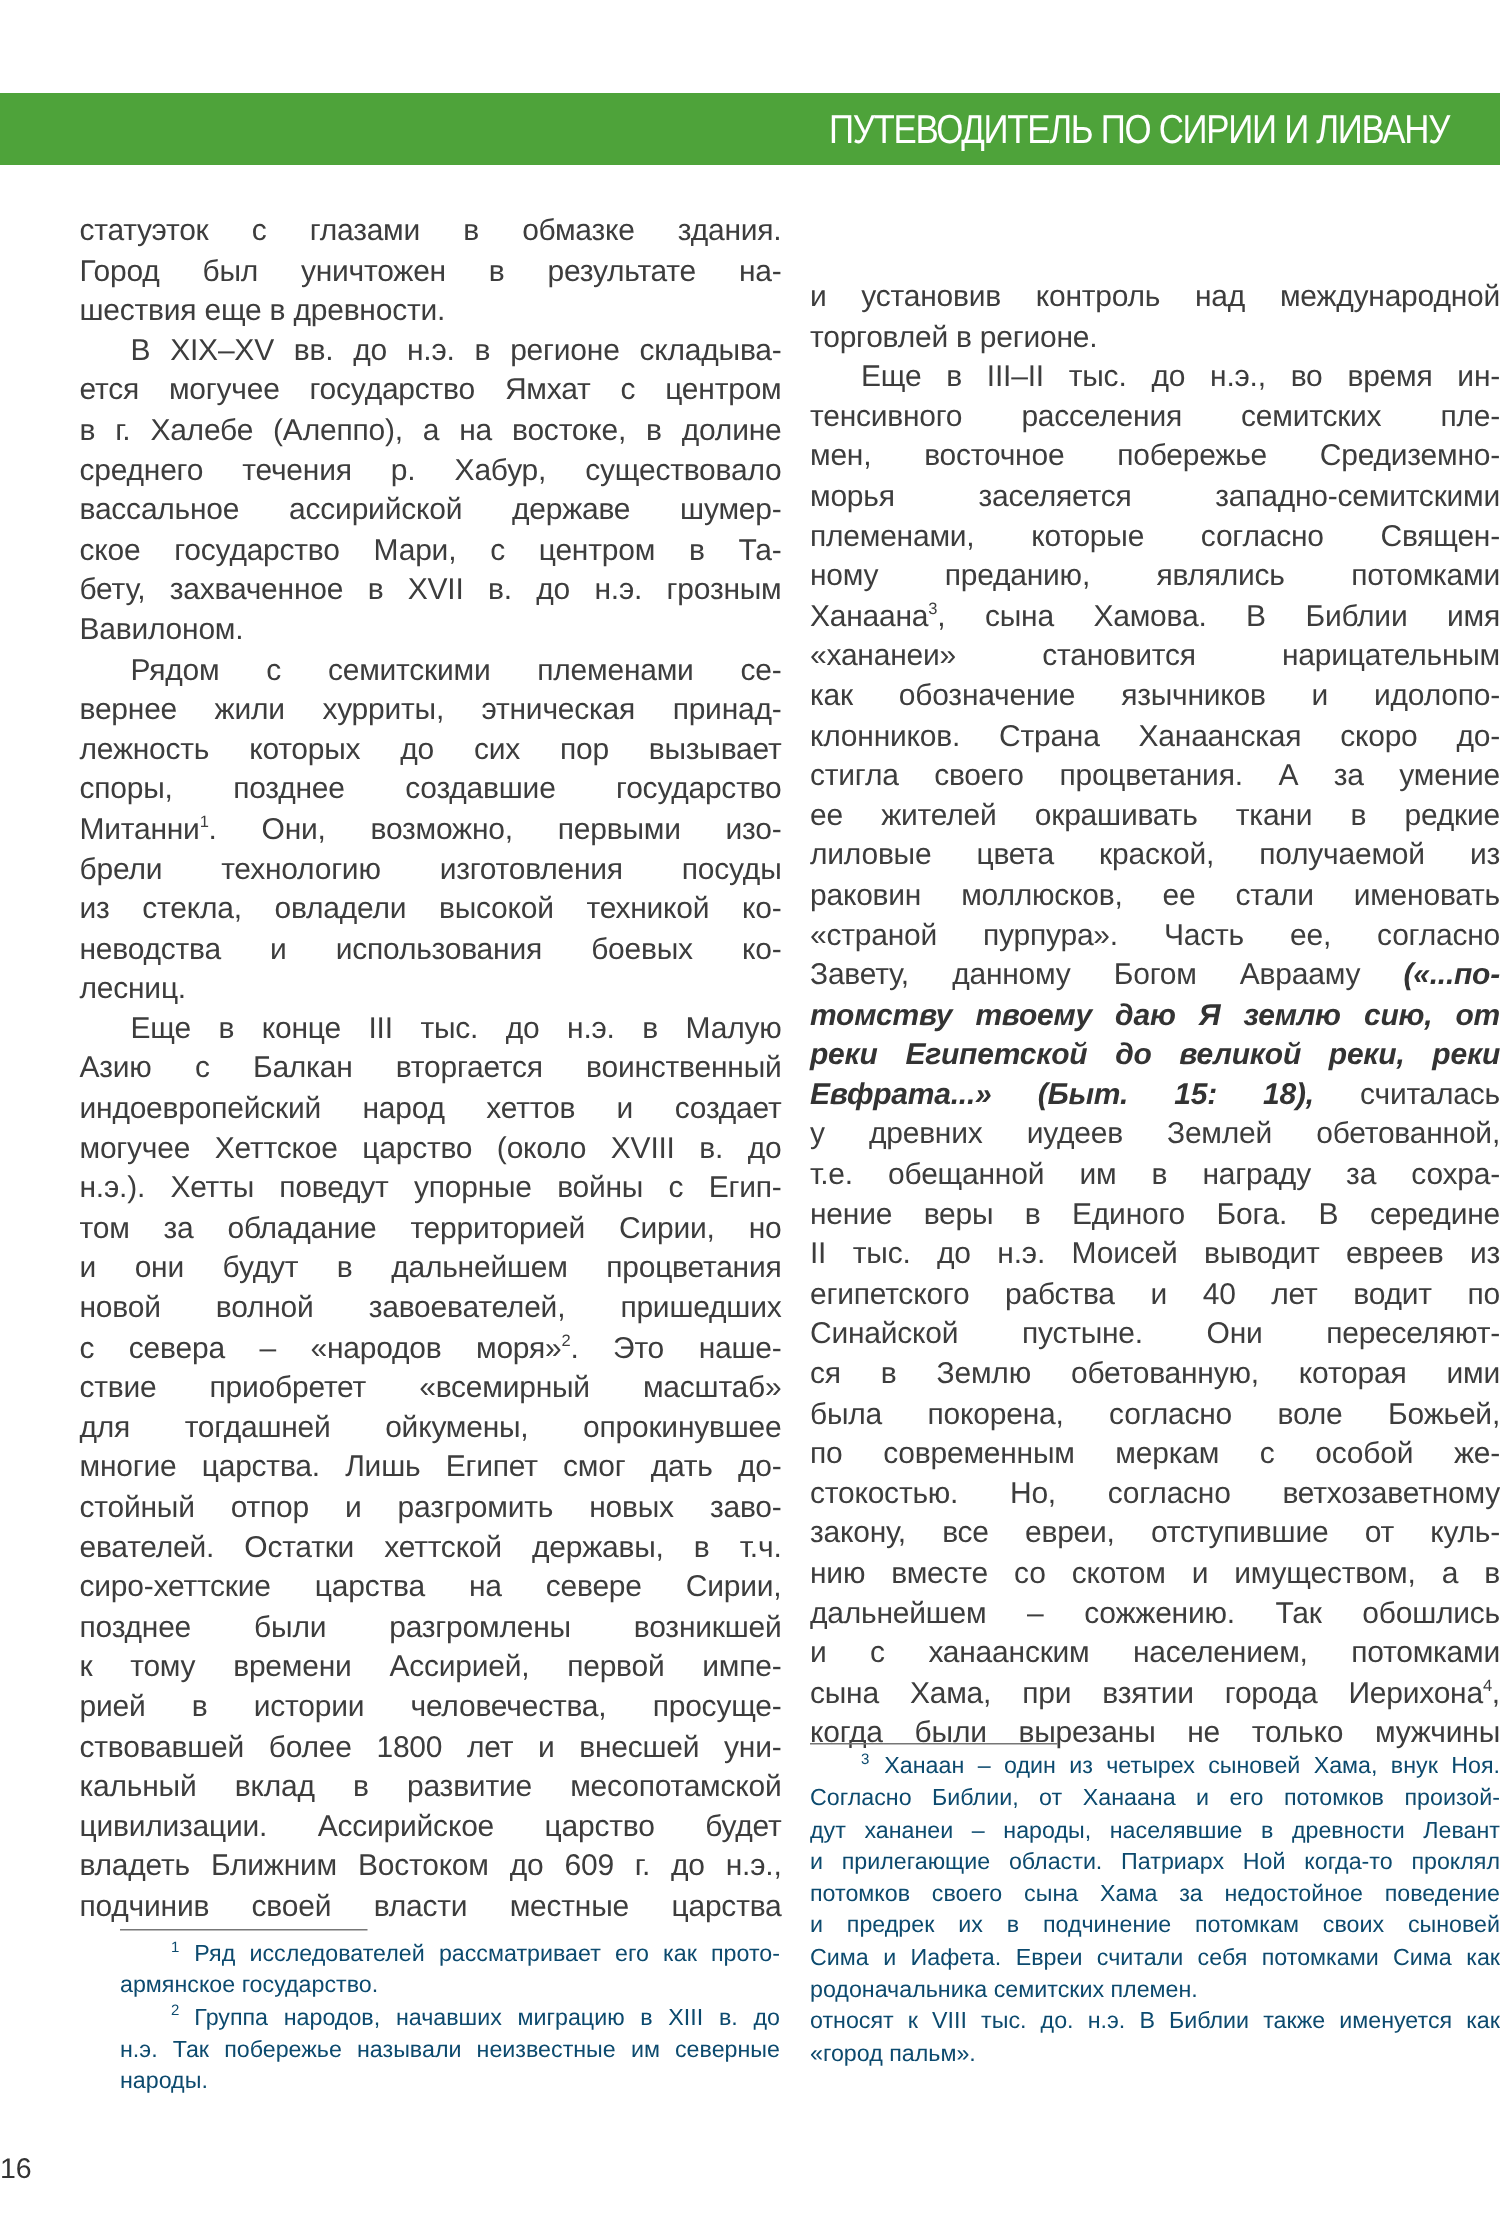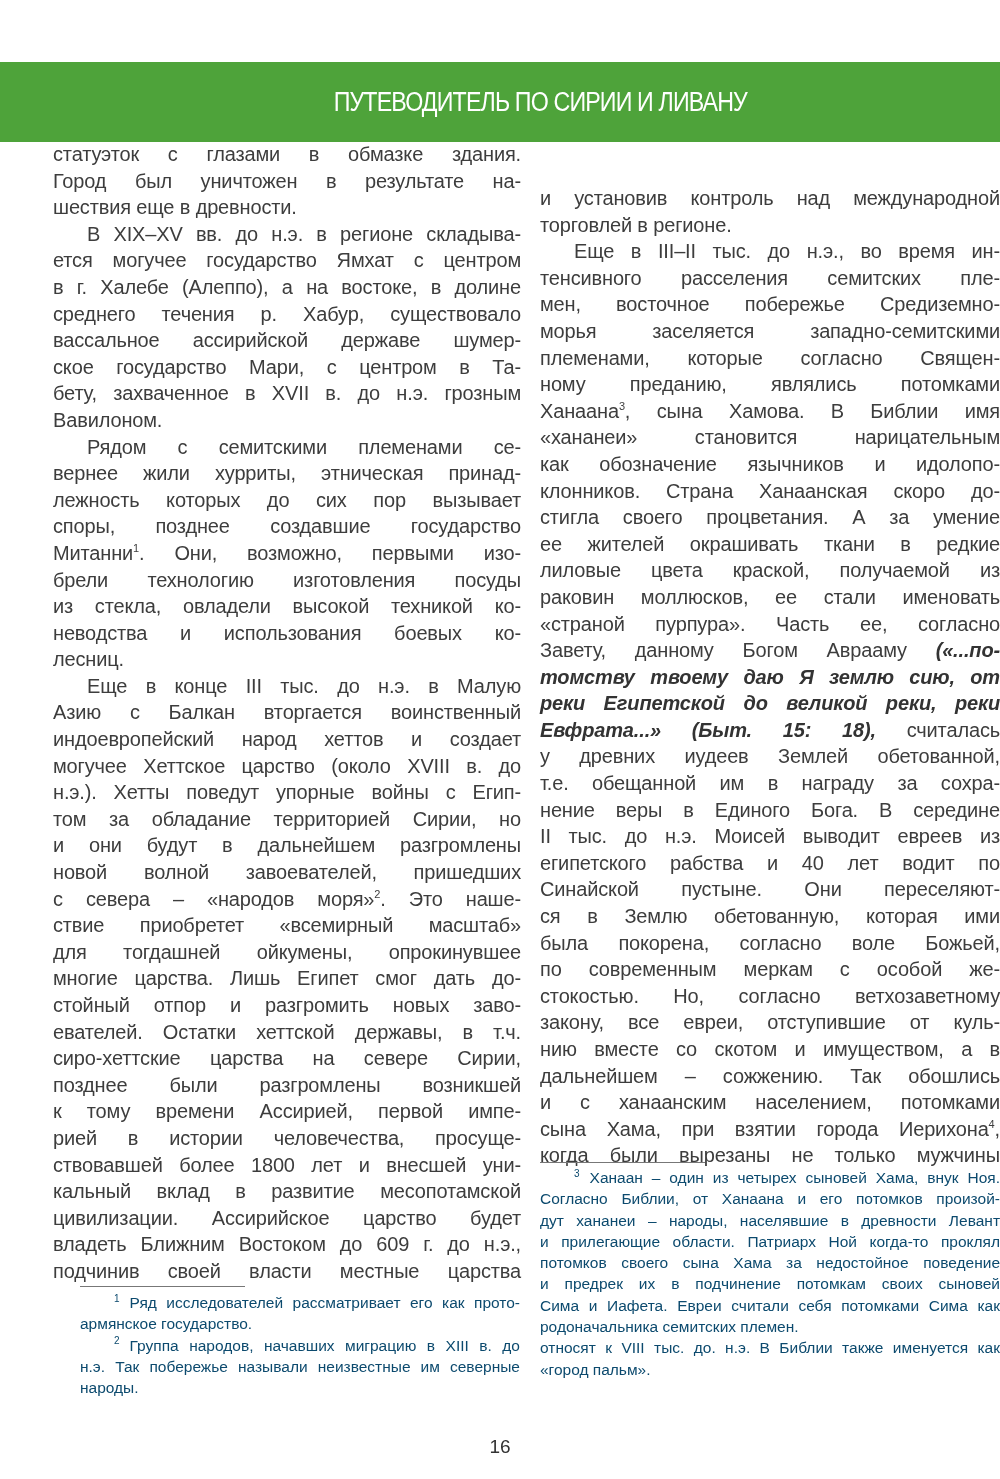--- a/index.html
+++ b/index.html
@@ -2,23 +2,23 @@
 <html><head>
 <meta charset="utf-8">
 <style>
   html, body { margin: 0; padding: 0; }
   body {
     width: 1000px; height: 1479px; background: #ffffff; position: relative;
     overflow: hidden; font-family: "DejaVu Sans", "Liberation Sans", sans-serif;
     color: #3a3a3a;
   }
   .banner {
-    position: absolute; left: 0; top: 62px; width: 1000px; height: 80px;
+    position: absolute; left: 0; top: 62px; width: 1000px; height: 48px;
     background: #4ea33a;
-    display: flex; align-items: center; justify-content: center;
+    display: flex; align-items: center; justify-content: flex-end;
   }
   .banner-title {
     color: #ffffff; font-family: "Liberation Sans", sans-serif;
     font-size: 27px; letter-spacing: -1px; transform: scaleX(0.86);
     white-space: nowrap; margin-left: 80px;
   }
   .col {
     position: absolute; top: 141px; width: 468px;
   }
   .col-left { left: 53px; }
@@ -38,21 +38,21 @@
   }
   .fn {
     position: absolute; font-family: "Liberation Sans", sans-serif;
     font-size: 15.5px; line-height: 21.3px; color: #0c4a6e;
   }
   .fn .fline { display:block; white-space: nowrap; text-align: justify; text-align-last: justify; height: 21.3px; }
   .fn .fline.last { text-align-last: left; }
   .fn .fline.indent { padding-left: 34px; }
   .fn sup { font-size: 10px; margin-right: 10px; }
   .page-number {
-    position: absolute; left: 0; width: 1000px; top: 1436px; text-align: center;
+    position: absolute; left: 0; width: 1000px; top: 1436px; 
     font-family: "Liberation Sans", sans-serif; font-size: 19px; color: #333;
   }
 </style>
 </head>
 <body>
 
 <div class="banner">
   <span class="banner-title">ПУТЕВОДИТЕЛЬ ПО СИРИИ И ЛИВАНУ</span>
 </div>
 
@@ -76,21 +76,21 @@
   <span class="line">брели технологию изготовления посуды</span>
   <span class="line">из стекла, овладели высокой техникой ко-</span>
   <span class="line">неводства и использования боевых ко-</span>
   <span class="line last">лесниц.</span>
   <span class="line indent">Еще в конце III тыс. до н.э. в Малую</span>
   <span class="line">Азию с Балкан вторгается воинственный</span>
   <span class="line">индоевропейский народ хеттов и создает</span>
   <span class="line">могучее Хеттское царство (около XVIII в. до</span>
   <span class="line">н.э.). Хетты поведут упорные войны с Егип-</span>
   <span class="line">том за обладание территорией Сирии, но</span>
-  <span class="line">и они будут в дальнейшем разгромлены</span>
+  <span class="line">и они будут в дальнейшем процветания</span>
   <span class="line">новой волной завоевателей, пришедших</span>
   <span class="line"><span>с севера – «народов моря»</span><sup>2</sup><span>. Это наше-</span></span>
   <span class="line">ствие приобретет «всемирный масштаб»</span>
   <span class="line">для тогдашней ойкумены, опрокинувшее</span>
   <span class="line">многие царства. Лишь Египет смог дать до-</span>
   <span class="line">стойный отпор и разгромить новых заво-</span>
   <span class="line">евателей. Остатки хеттской державы, в т.ч.</span>
   <span class="line">сиро-хеттские царства на севере Сирии,</span>
   <span class="line">позднее были разгромлены возникшей</span>
   <span class="line">к тому времени Ассирией, первой импе-</span>

